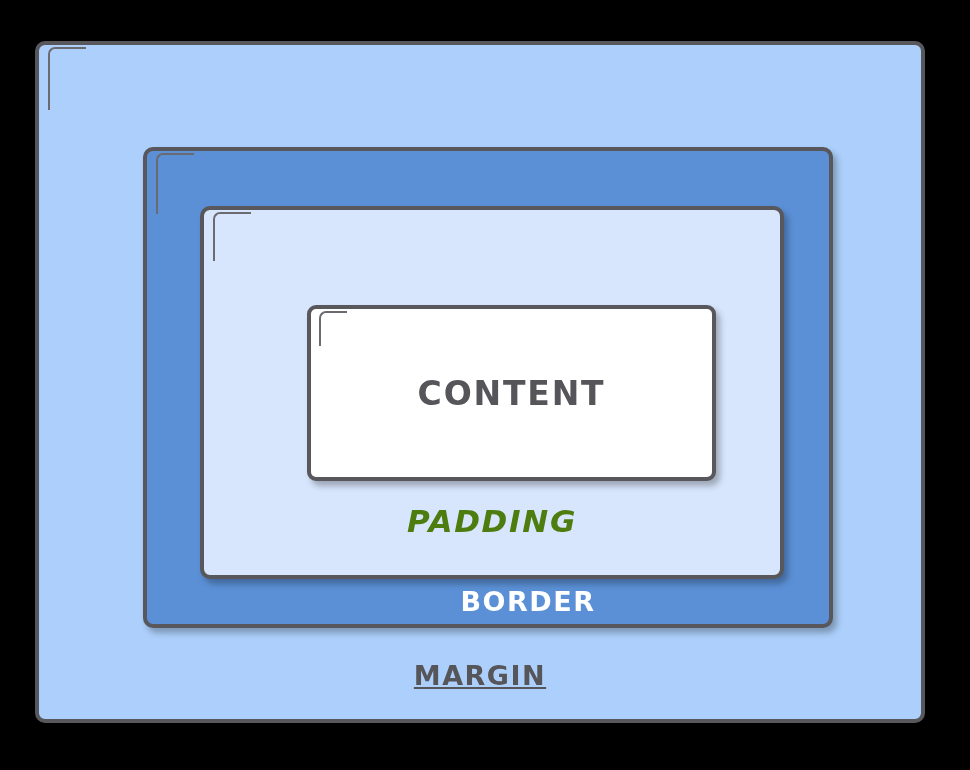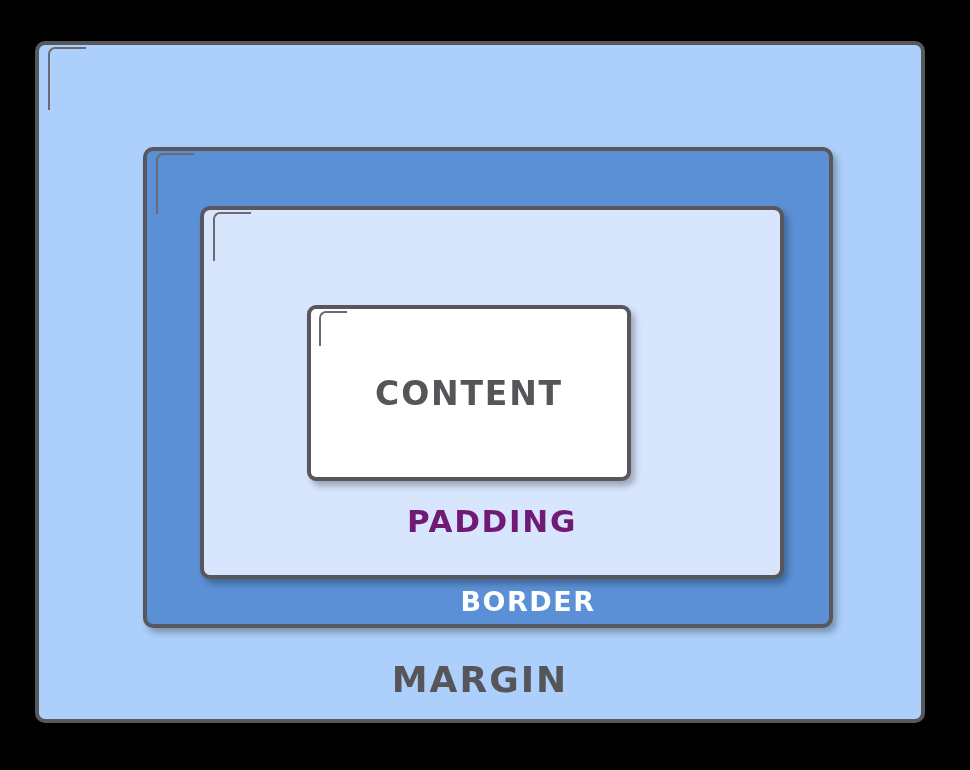--- a/index.html
+++ b/index.html
@@ -51,21 +51,21 @@
   .padding-box {
     left: 53px;    
     top: 55px;     
     width: 584px;
     height: 373px;
     background: #d8e6fd;
   }
   .content-box {
     left: 103px;   
     top: 95px;     
-    width: 324px;
+    width: 409px;
     height: 176px;
     background: #ffffff;
     border-radius: 9px;
   }
 
   
   .corner-bracket {
     position: absolute;
     pointer-events: none;
     border-left: 2px solid #6a6a70;
@@ -103,22 +103,23 @@
     color: #56565a;
   }
   .label-border {
     top: 437px;        
     font-size: 27px;
     color: #ffffff;
     padding-left: 40px;
   }
   .label-margin {
     top: 617px;        
-    font-size: 36px;
+    font-size: 27px;
     color: #56565a;
+    text-decoration: underline;
   }
 </style>
 </head>
 <body style="background: rgb(0, 0, 0);">
 
 <div id="stage" style="background: rgb(0, 0, 0);">
 
   <div class="boxlayer margin-box" style="background: rgb(172, 208, 251); border-color: rgb(88, 88, 92);">
 
     <span class="corner-bracket" style="border-left-color: rgb(106, 106, 112); border-top-color: rgb(106, 106, 112);"></span>
@@ -131,21 +132,21 @@
 
         <span class="corner-bracket" style="border-left-color: rgb(106, 106, 112); border-top-color: rgb(106, 106, 112);"></span>
 
         <div class="boxlayer content-box" style="background: rgb(255, 255, 255); border-color: rgb(88, 88, 92);">
 
           <span class="corner-bracket" style="border-left-color: rgb(106, 106, 112); border-top-color: rgb(106, 106, 112);"></span>
 
           <div class="label label-content" style="color: rgb(86, 86, 90);">CONTENT</div>
         </div>
 
-        <div class="label label-padding" style="color: #701a75;">PADDING</div>
+        <div class="label label-padding" style="color: #4d7c0f; font-style: italic;">PADDING</div>
       </div>
 
       <div class="label label-border" style="color: rgb(255, 255, 255);">BORDER</div>
     </div>
 
     <div class="label label-margin" style="color: rgb(86, 86, 90);">MARGIN</div>
   </div>
 
 </div>
 

